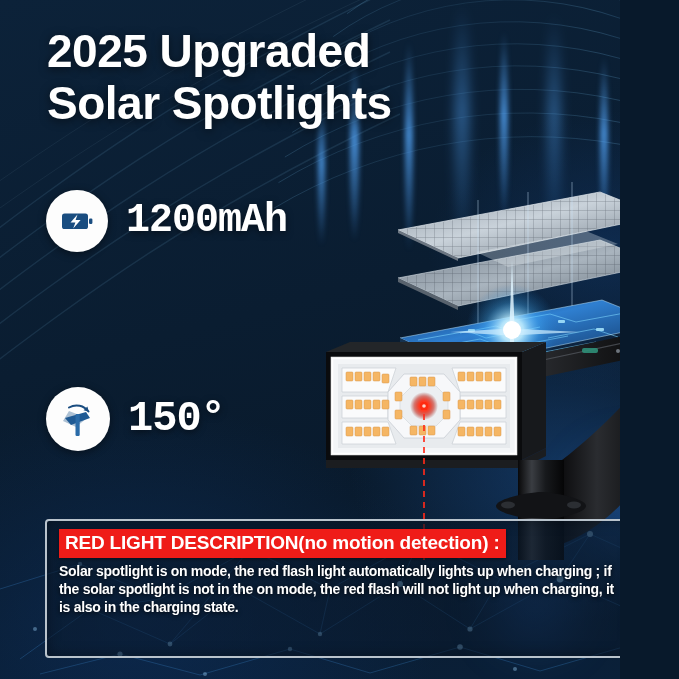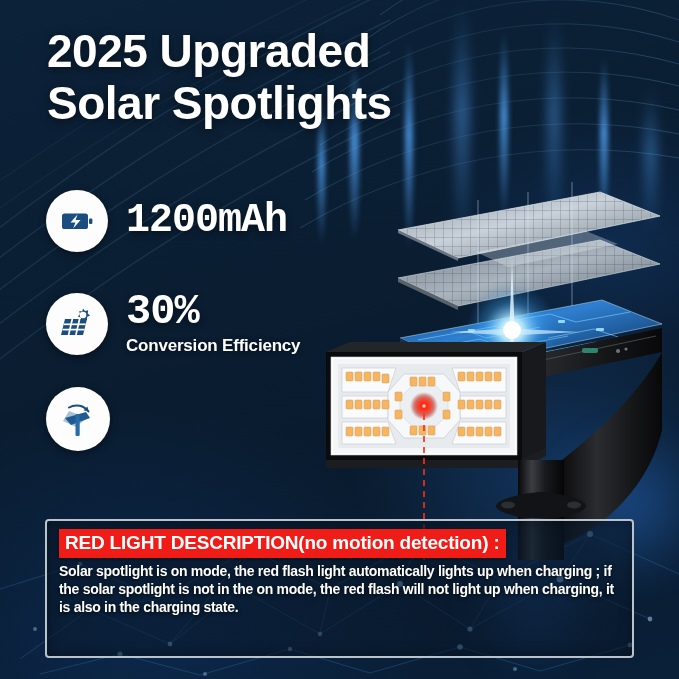--- a/index.html
+++ b/index.html
@@ -1,19 +1,19 @@
 <!DOCTYPE html>
 <html><head>
 <meta charset="utf-8">
 <style>
   html,body{margin:0;padding:0;background:#08192b;}
   body{font-family:"Liberation Sans",sans-serif;}
 
   #stage{
-    position:relative;width:679px;height:679px;overflow:hidden;
+    position:relative;width:620px;height:679px;overflow:hidden;
     background:
       radial-gradient(ellipse 300px 220px at 560px 470px, rgba(26,74,134,.55), rgba(26,74,134,0) 70%),
       radial-gradient(ellipse 260px 200px at 610px 250px, rgba(20,60,115,.45), rgba(20,60,115,0) 70%),
       radial-gradient(ellipse 420px 300px at 140px 620px, rgba(14,52,104,.50), rgba(14,52,104,0) 72%),
       linear-gradient(165deg,#0c2239 0%,#0a1d31 45%,#091a2c 70%,#0a2039 100%);
   }
 
   
   .bg-arcs{position:absolute;inset:0;opacity:.55;}
   .bg-streaks{position:absolute;left:-40px;top:-20px;width:460px;height:420px;opacity:.5;}
@@ -166,51 +166,33 @@
         <rect x="5" y="12.5" width="26" height="15.5" rx="2.6" fill="#1a4d80"></rect>
         <rect x="32" y="17.5" width="3.4" height="5.5" rx="1.2" fill="#1a4d80"></rect>
         <path d="M20.5,13.5 L13.5,21.6 L18.4,21.6 L16.2,27.5 L23.6,19.1 L18.6,19.1 Z" fill="#ffffff"></path>
       </svg>
     </div>
     <div class="ftext">
       <div class="fval">1200mAh</div>
     </div>
   </div>
 
-  <div class="feature f2">
-    <div class="badge">
-      <svg width="42" height="42" viewBox="0 0 42 42">
-        <path d="M27,5.5 l2.1,2.4 l3.1,-.6 l-.5,3.1 l2.4,2.1 l-2.9,1.3 l-.2,3.2 l-2.9,-1.3 l-2.6,1.9 l-.7,-3.1 l-3,-1.1 l2.2,-2.3 l-.8,-3.1 l3.1,.5 Z" fill="#1a4d80"></path>
-        <circle cx="27" cy="12" r="3.3" fill="#ffffff"></circle>
-        <path d="M9,16 L31,16 L27,32 L5,32 Z" fill="#1a4d80"></path>
-        <g stroke="#ffffff" stroke-width="1.7" fill="none">
-          <path d="M16.3,16 L12.6,32"></path>
-          <path d="M23.6,16 L19.9,32"></path>
-          <path d="M7.9,21.3 L29.7,21.3"></path>
-          <path d="M6.6,26.6 L28.4,26.6"></path>
-        </g>
-      </svg>
-    </div>
-    <div class="ftext">
-      <div class="fval">30%</div>
-      <div class="fsub">Conversion Efficiency</div>
-    </div>
-  </div>
 
   <div class="feature f3">
     <div class="badge">
       <svg width="44" height="44" viewBox="0 0 44 44">
         <path d="M13,14 L31,21 L20,30 L7,24 Z" fill="#9fb6cd" opacity=".85"></path>
         <path d="M9,21 L30,15 L34,21 L15,28 Z" fill="#1f5a94"></path>
         <rect x="19.5" y="17" width="4.2" height="22" rx="1.2" fill="#2a6ba8"></rect>
         <path d="M13,10.5 C20,6.5 28,8.5 32.5,14.5" stroke="#1a4d80" stroke-width="2" fill="none" stroke-linecap="round"></path>
         <path d="M32.8,14.8 L27.6,13.2 L31.4,9.6 Z" fill="#1a4d80"></path>
       </svg>
     </div>
     <div class="ftext">
+      <div class="fval">150°</div>
     </div>
   </div>
 
   <svg class="product" viewBox="0 0 379 430">
     <defs>
       <linearGradient id="cell" x1="0" y1="0" x2="1" y2="1">
         <stop offset="0%" stop-color="#8f9aa4"></stop>
           <stop offset="45%" stop-color="#c9d2da"></stop>
         <stop offset="100%" stop-color="#6f7a86"></stop>
       </linearGradient>

